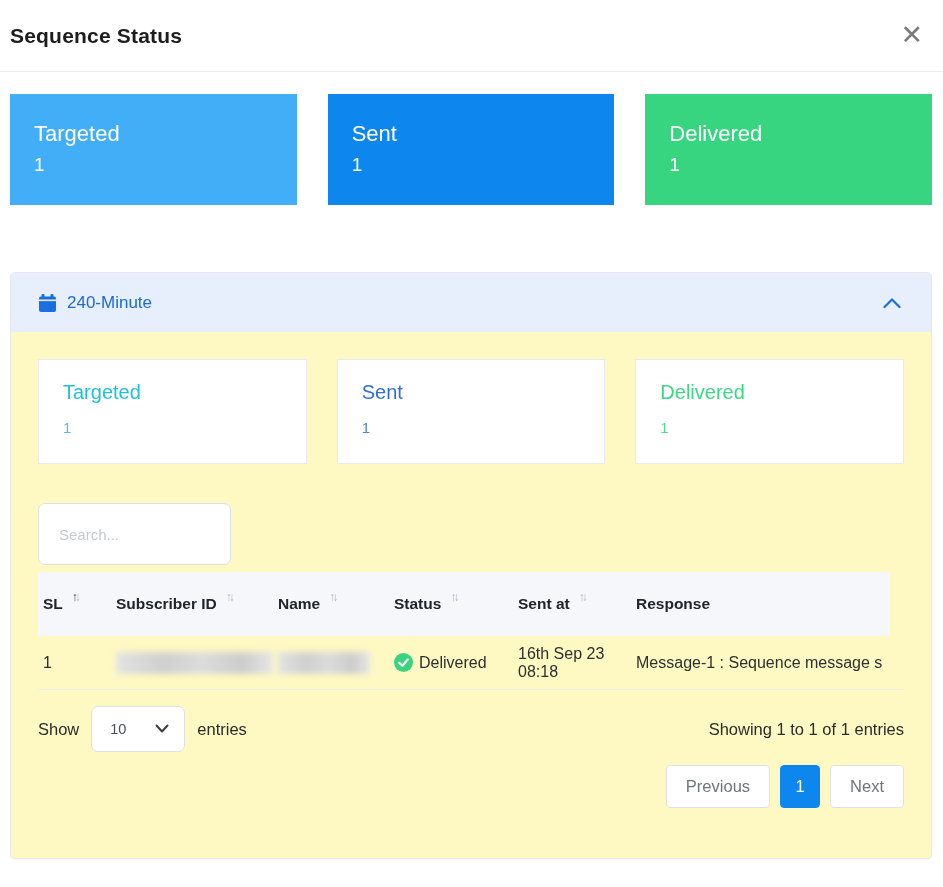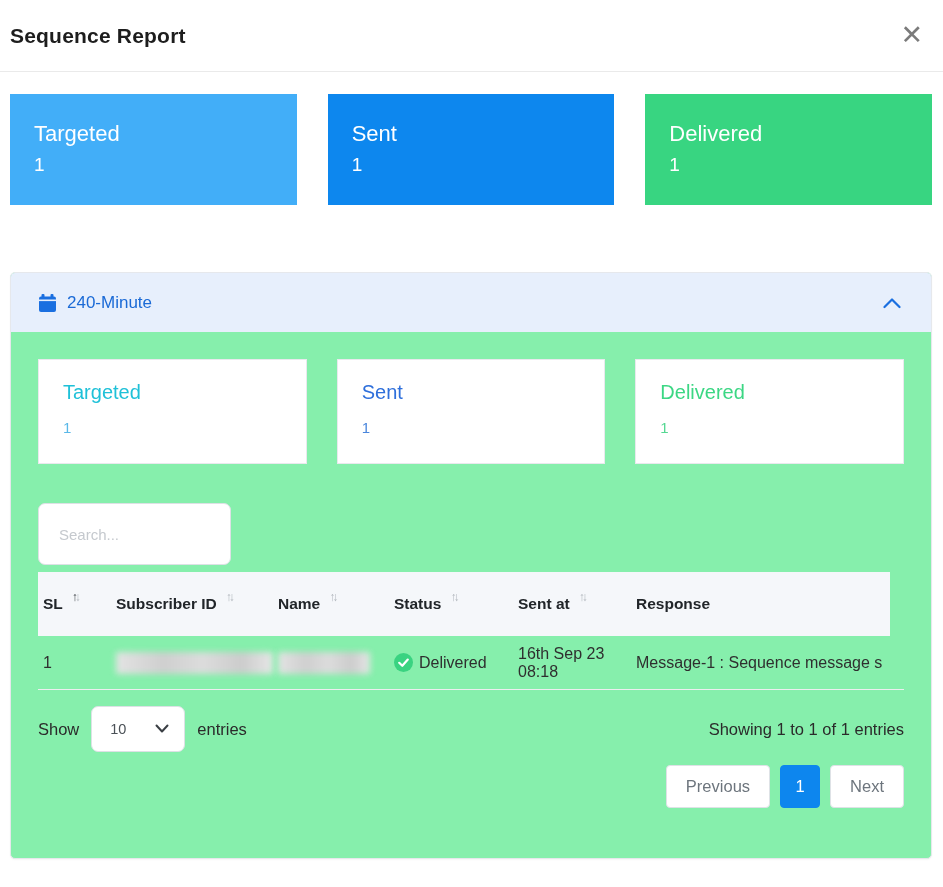--- a/index.html
+++ b/index.html
@@ -15,21 +15,21 @@
     color:#7b7b7b; cursor:pointer; font-weight:400; padding:0 6px; }
 
   
   .summary-row { display:flex; gap:31px; margin:22px 11px 0 10px; }
   .summary-card { flex:1; height:111px; padding:27px 24px; color:#fff; }
   .summary-label { font-size:22px; font-weight:400; }
   .summary-value { font-size:19px; margin-top:7px; }
 
   
   .panel { margin:67px 11px 8px 10px; border:1px solid #e6e8ec; border-radius:5px;
-    box-shadow:0 1px 2px rgba(0,0,0,.04); background:#86efac; }
+    box-shadow:0 1px 2px rgba(0,0,0,.04); background:#fef9c3; }
   .panel-header { height:59px; background:#e7effc; border-radius:4px 4px 0 0;
     display:flex; align-items:center; padding:0 30px 0 28px; cursor:pointer; }
   .cal-icon { width:17px; height:18px; flex:none; }
   .panel-title { font-size:17px; color:#1b6ad6; margin-left:11px; flex:1; }
   .chevron-icon { width:18px; height:12px; flex:none; }
   .panel-body { padding:27px 27px 50px 27px; }
 
   
   .inner-row { display:flex; gap:30px; }
   .inner-card { flex:1; height:105px; background:#fff; border:1px solid #e9e9ee;
@@ -82,21 +82,21 @@
   .page-btn { height:43px; border:1px solid #dee2e6; background:#fff; color:#6d757d;
     font-size:16.5px; border-radius:4px; cursor:pointer; padding:0 19px;
     font-family:"Liberation Sans","DejaVu Sans",sans-serif; }
   .page-btn.active { background:#0d86ee; border-color:#0d86ee; color:#fff;
     width:40px; padding:0; }
 </style>
 </head>
 <body>
 
 <div class="modal-header">
-  <div class="modal-title">Sequence Report</div>
+  <div class="modal-title">Sequence Status</div>
   <button class="close-btn">✕</button>
 </div>
 
 <div class="summary-row">
   <div class="summary-card" style="background: rgb(66, 174, 248);">
     <div class="summary-label">Targeted</div>
     <div class="summary-value">1</div>
   </div>
   <div class="summary-card" style="background: rgb(13, 135, 238);">
     <div class="summary-label">Sent</div>

